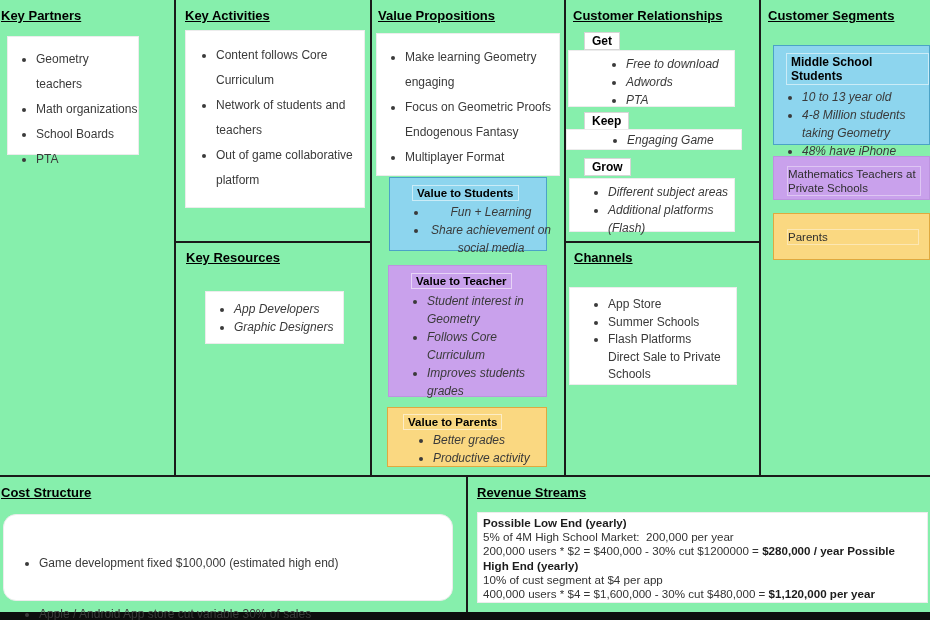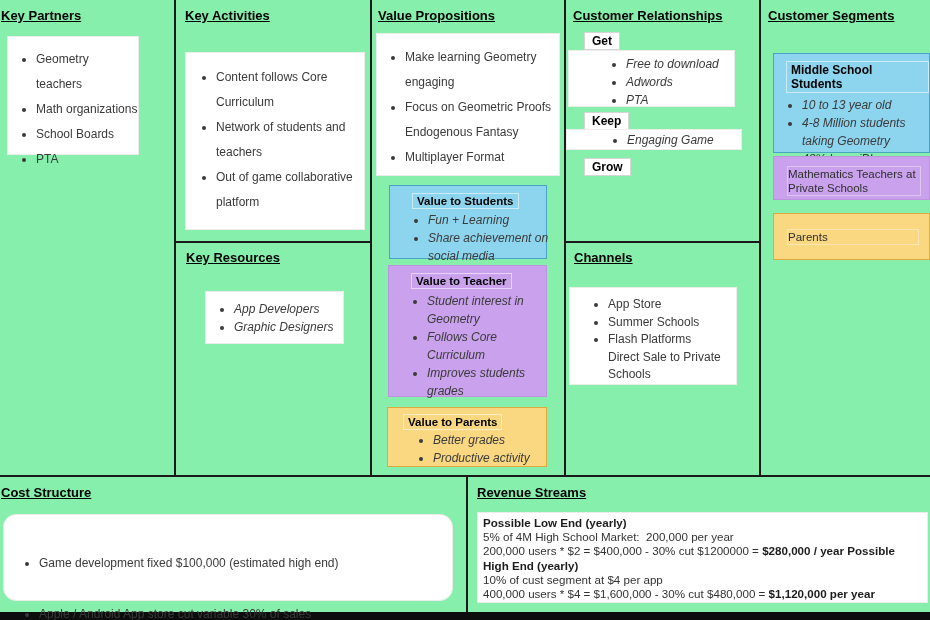--- a/index.html
+++ b/index.html
@@ -7,21 +7,21 @@
     position:relative;width:930px;height:620px;background:#86efac;overflow:hidden;
     font-family:"Liberation Sans",sans-serif;
   }
   .line{position:absolute;background:var(--line,#1a1a1a);}
   .h{
     position:absolute;font-size:13px;font-weight:bold;color:#000;
     text-decoration:underline;white-space:nowrap;
   }
   .box{position:absolute;border:1px solid var(--box-border,#ececec);background:#fff;box-sizing:border-box;}
   .cbox{position:absolute;box-sizing:border-box;}
-  .cbox.blue{background:var(--blue,#8dd5ee);border:1.5px solid var(--blue-border,#4ba3c7);margin-top:8px;}
+  .cbox.blue{background:var(--blue,#8dd5ee);border:1.5px solid var(--blue-border,#4ba3c7);}
   .cbox.purple{background:var(--purple,#c9a1ec);border:1px solid var(--purple-border,#bd93df);}
   .cbox.yellow{background:var(--yellow,#fad881);border:1.5px solid var(--yellow-border,#dfa93f);}
   ul.b{margin:0;list-style:disc;color:#3a3a3a;font-size:12px;}
   ul.b li{padding:0;margin:0;}
   .lh25 li{line-height:25px;}
   .lh23 li{line-height:23px;}
   .lh18 li{line-height:18px;font-style:italic;}
   .lh17 li{line-height:17.5px;}
   .small{font-size:11.5px;}
   .ctitle{
@@ -56,21 +56,21 @@
   <div class="box" style="left:7px;top:36px;width:132px;height:119px;">
     <ul class="b lh25" style="padding:10px 0 0 28px;">
       <li>Geometry teachers</li>
       <li>Math organizations</li>
       <li>School Boards</li>
       <li>PTA</li>
     </ul>
   </div>
 
   <div class="h" style="left:185px;top:8px;">Key Activities</div>
-  <div class="box" style="left:185px;top:52px;width:180px;height:178px;">
+  <div class="box" style="left:185px;top:30px;width:180px;height:178px;">
     <ul class="b lh25" style="padding:12px 0 0 30px;">
       <li style="width:137px;">Content follows Core Curriculum</li>
       <li style="width:137px;">Network of students and teachers</li>
       <li style="width:137px;">Out of game collaborative platform</li>
     </ul>
   </div>
 
   <div class="h" style="left:186px;top:250px;">Key Resources</div>
   <div class="box" style="left:205px;top:291px;width:139px;height:53px;">
     <ul class="b lh18" style="padding:8px 0 0 28px;">
@@ -83,21 +83,21 @@
   <div class="box" style="left:376px;top:33px;width:184px;height:143px;">
     <ul class="b lh25" style="padding:11px 0 0 28px;">
       <li style="width:150px;">Make learning Geometry engaging</li>
       <li style="width:150px;">Focus on Geometric Proofs Endogenous Fantasy</li>
       <li style="width:150px;">Multiplayer Format</li>
     </ul>
   </div>
 
   <div class="cbox blue" style="left:389px;top:177px;width:158px;height:74px;padding:5px 0 0 22px;">
     <span class="ctitle">Value to Students</span>
-    <ul class="b lh18 small" style="padding:2px 0 0 16px;">
+    <ul class="b lh18 small" style="padding:2px 0 0 16px;text-align:center;">
       <li style="width:126px;">Fun + Learning</li>
       <li style="width:126px;">Share achievement on social media</li>
     </ul>
   </div>
 
   <div class="cbox yellow" style="left:387px;top:407px;width:160px;height:60px;padding:4px 0 0 15px;">
     <span class="ctitle">Value to Parents</span>
     <ul class="b lh18 small" style="padding:1px 0 0 30px;">
       <li>Better grades</li>
       <li>Productive activity</li>
@@ -125,20 +125,26 @@
   </div>
 
   <div class="gkg" style="left:584px;top:112px;">Keep</div>
   <div class="box" style="left:566px;top:129px;width:176px;height:21px;">
     <ul class="b lh18" style="padding:1px 0 0 60px;">
       <li>Engaging Game</li>
     </ul>
   </div>
 
   <div class="gkg" style="left:584px;top:158px;">Grow</div>
+  <div class="box" style="left:569px;top:178px;width:166px;height:54px;">
+    <ul class="b lh18" style="padding:4px 0 0 38px;">
+      <li style="width:124px;">Different subject areas</li>
+      <li style="width:124px;">Additional platforms (Flash)</li>
+    </ul>
+  </div>
 
   <div class="h" style="left:574px;top:250px;">Channels</div>
   <div class="box" style="left:569px;top:287px;width:168px;height:98px;">
     <ul class="b lh17" style="padding:8px 0 0 38px;">
       <li>App Store</li>
       <li>Summer Schools</li>
       <li>Flash Platforms</li>
     </ul>
     <div class="cont" style="margin-left:38px;width:122px;">Direct Sale to Private Schools</div>
   </div>

